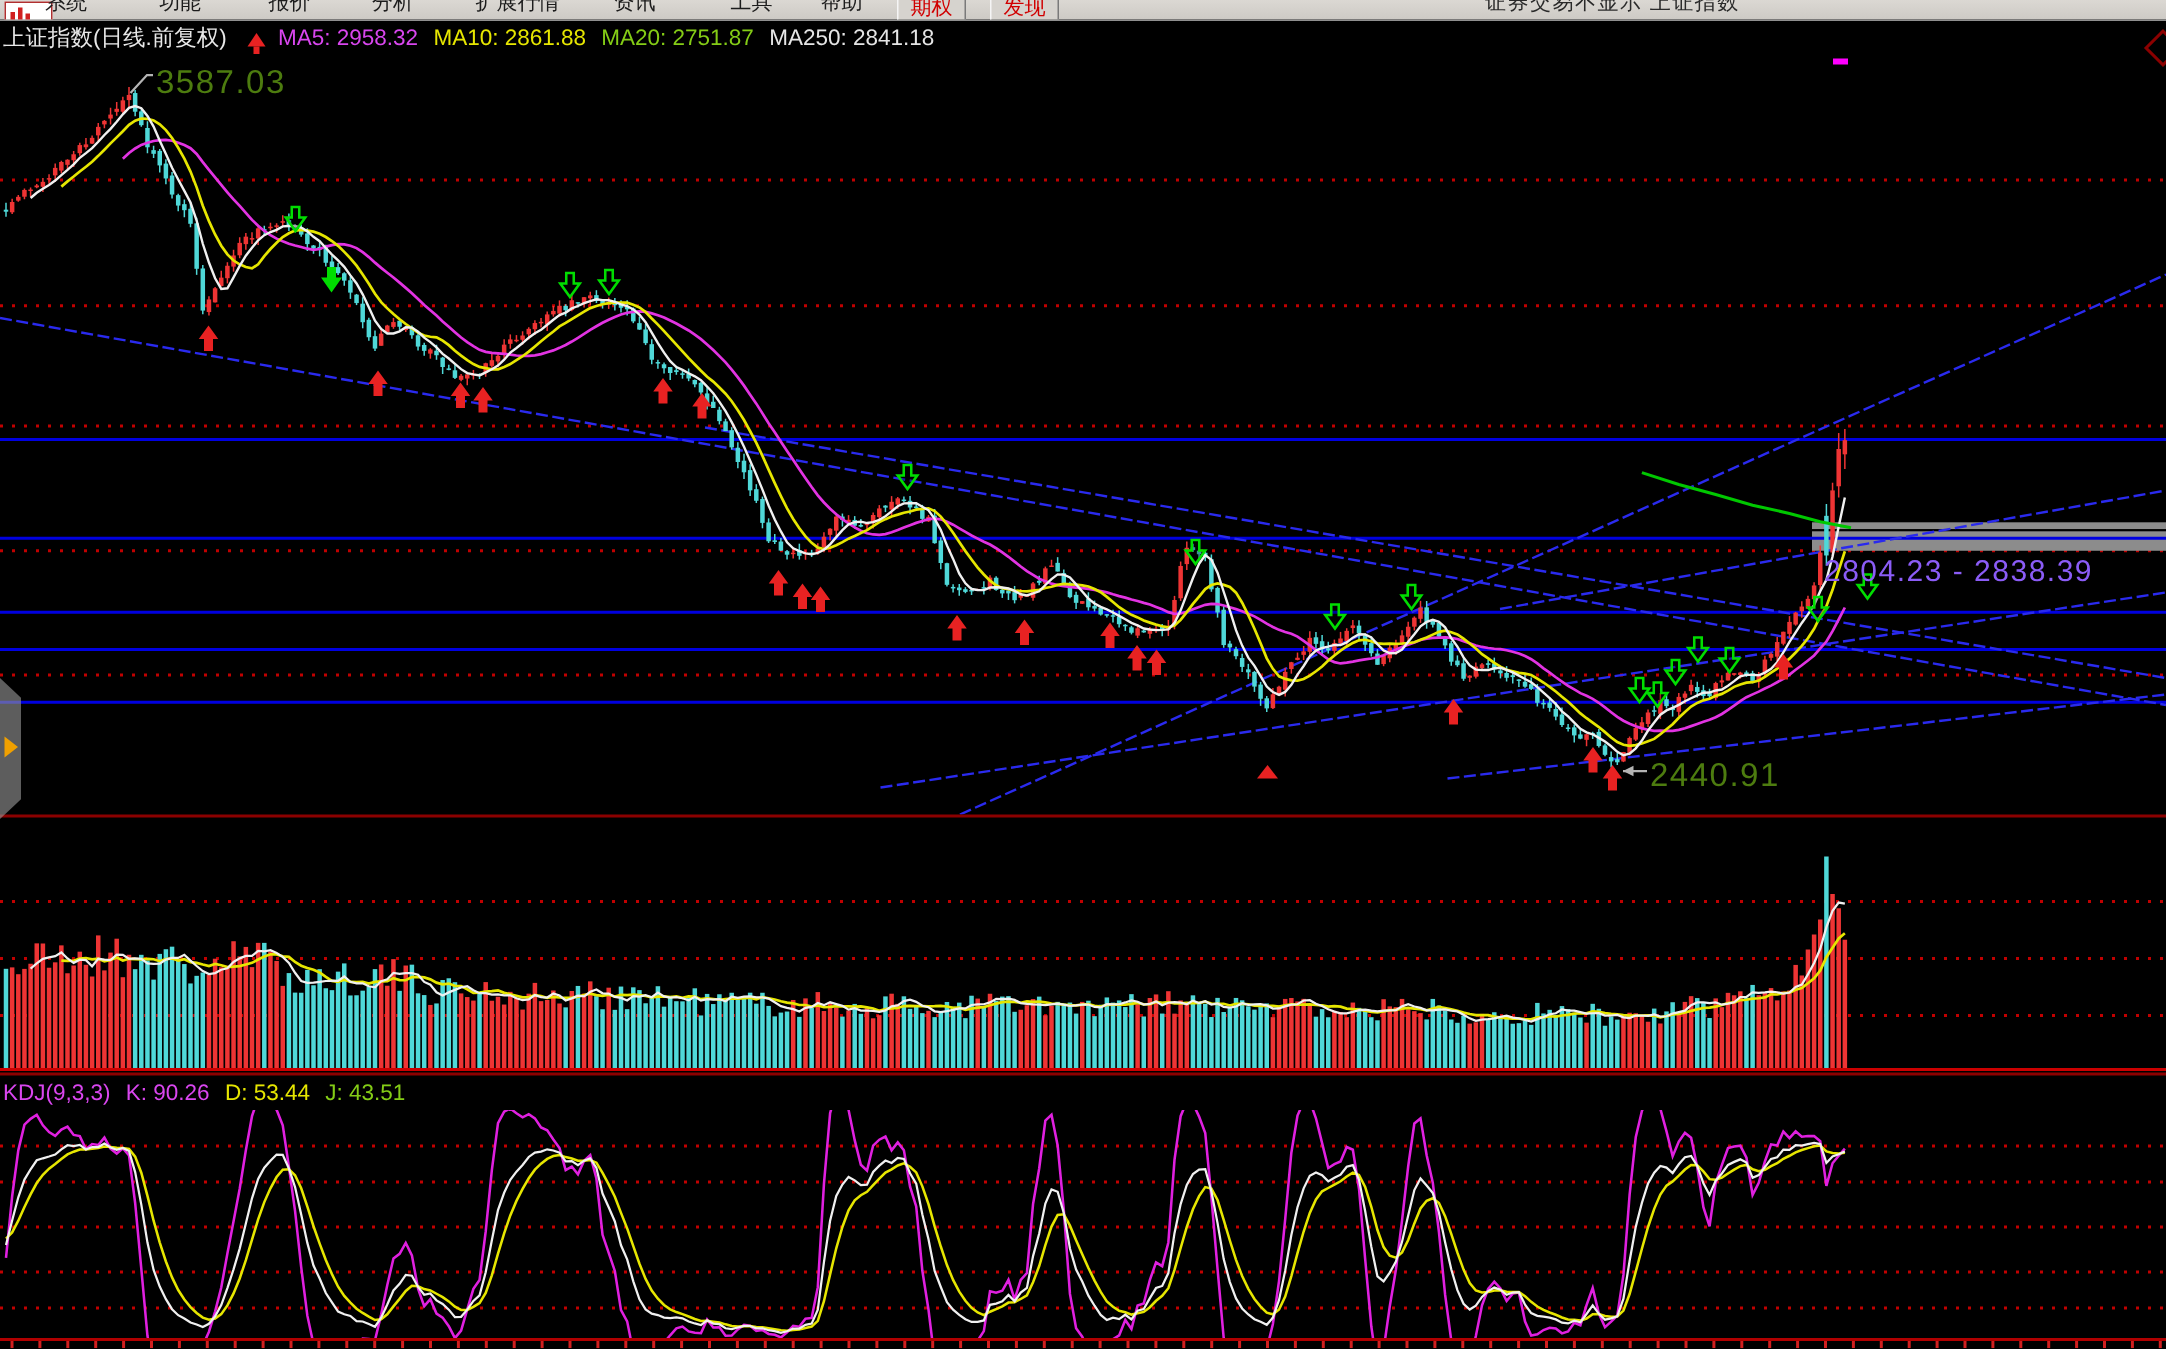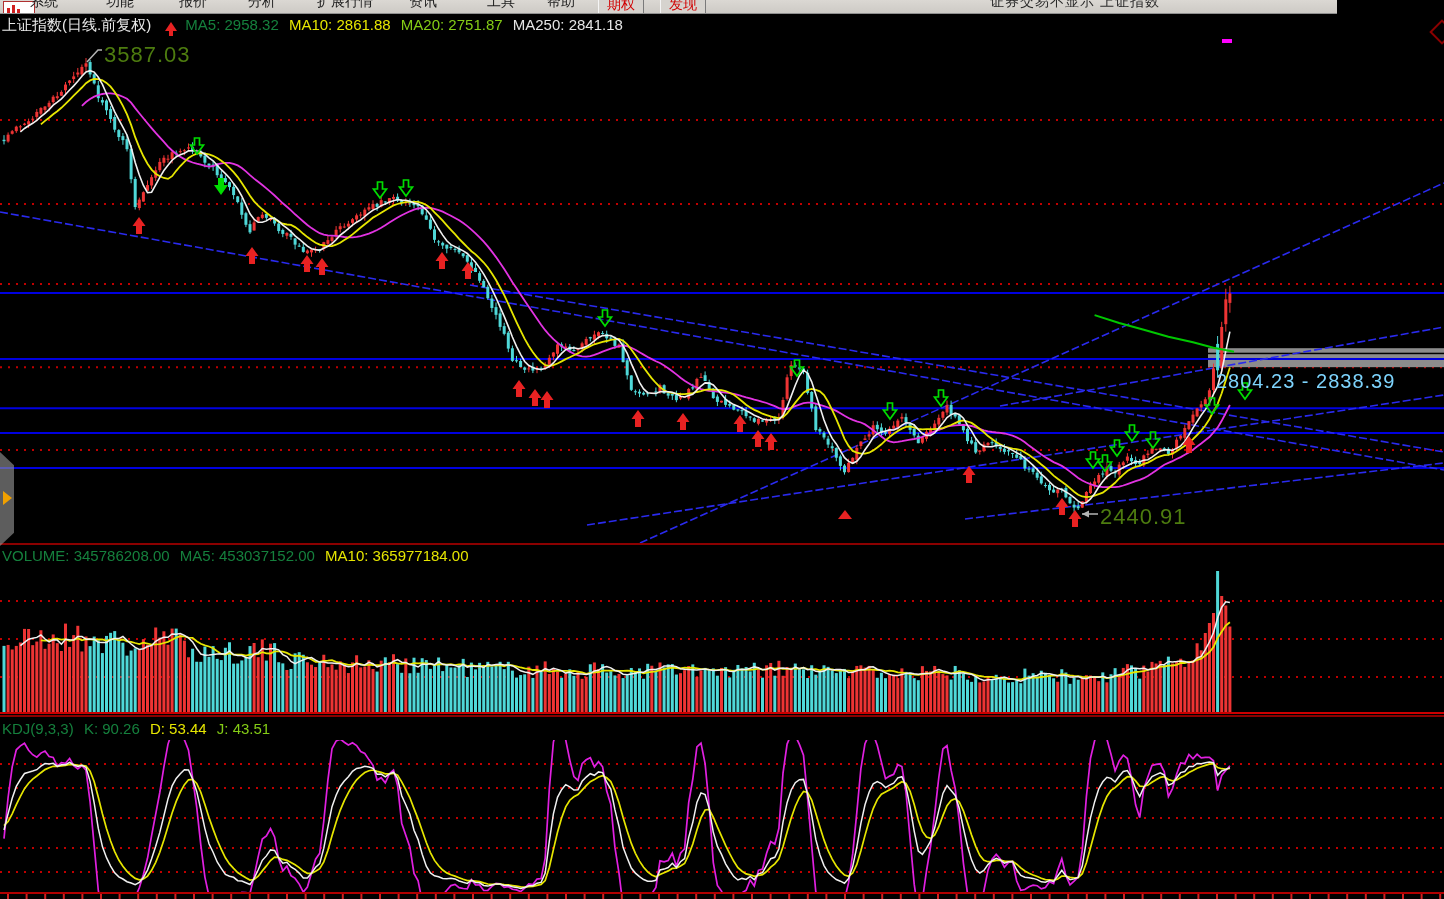--- a/index.html
+++ b/index.html
@@ -1,36 +1,36 @@
 <!DOCTYPE html>
 <html><head>
 <meta charset="utf-8">
 <style>
   html,body{margin:0;padding:0;background:#000;}
   #screen{position:relative;width:1444px;height:899px;background:#000;overflow:hidden;
           font-family:"Liberation Sans",sans-serif;}
   
-  #menubar{position:absolute;left:0;top:0;width:1337px;height:13px;overflow:hidden;
+  #menubar{position:absolute;left:0;top:0;width:1444px;height:13px;overflow:hidden;
            background:linear-gradient(#dbd8d3,#cdcac5);border-bottom:1px solid #8f8f8f;z-index:20;}
   .menu-item{position:absolute;top:-7px;font-size:14px;color:#1c1c1c;white-space:nowrap;cursor:default;}
   .hot-item{position:absolute;top:-6px;height:18px;line-height:18px;padding:0 8px;
             border:1px solid;border-color:#f5f5f5 #7a7a7a #7a7a7a #f5f5f5;background:#d6d3ce;
             font-size:14px;color:#d00000;}
   #menu-right{position:absolute;top:-7px;left:990px;font-size:14px;color:#2a2a2a;letter-spacing:1px;}
   #app-icon{position:absolute;left:3px;top:1px;width:24px;height:11px;background:#fff;
             border:1px solid #b03030;display:flex;gap:2px;align-items:flex-end;padding:1px 3px;}
   #app-icon i{display:block;width:3px;background:#d02020;}
   
   .panel-svg{position:absolute;left:0;z-index:1;display:block;}
   .divider{position:absolute;left:0;width:1444px;height:2px;background:#8b0000;z-index:4;}
   .hdr{position:absolute;left:2px;z-index:6;font-size:15px;white-space:nowrap;color:#e8e8e8;}
   .hdr span{margin-right:6px;text-align:center;}
-  .c-white{color:#15803d}.c-yellow{color:#e6e600}.c-magenta{color:#84cc16}.c-green{color:#e5e5e5}
+  .c-white{color:#d946ef}.c-yellow{color:#e6e600}.c-magenta{color:#84cc16}.c-green{color:#e5e5e5}
   .price-label{position:absolute;z-index:6;color:#4d7c0f;font-size:22px;letter-spacing:1px;white-space:nowrap;}
-  #gap-label{font-size:20px;color:#7dd3fc;}
+  #gap-label{font-size:20px;color:#8b5cf6;}
   
   #title-arrow{display:inline-block;width:0;height:0;border-left:6px solid transparent;
      border-right:6px solid transparent;border-bottom:9px solid #e82222;position:relative;top:1px;margin:0 4px 0 8px;}
   #title-arrow:after{content:"";position:absolute;left:-2px;top:9px;width:4px;height:5px;background:#e82222;}
   
   #magenta-dash{position:absolute;left:1222px;top:39px;width:10px;height:4px;background:#ff00ff;z-index:6;}
   #red-diamond{position:absolute;left:1433px;top:23px;width:14px;height:14px;border:2px solid #8b0000;
                transform:rotate(45deg);z-index:6;}
   
   #side-handle{position:absolute;left:0;top:452px;width:14px;height:94px;z-index:8;
@@ -1048,25 +1048,20 @@
         <rect x="1212" y="613" width="3" height="100" fill="#ee3434"></rect>
         <rect x="1216.1" y="571" width="3" height="142" fill="#4fd8d8"></rect>
         <rect x="1220.1999999999998" y="596" width="3" height="117" fill="#ee3434"></rect>
         <rect x="1224.3" y="605.5" width="3" height="107.5" fill="#ee3434"></rect>
         <rect x="1228.3999999999999" y="626.5" width="3" height="86.5" fill="#ee3434"></rect>
         <path d="M40.9,640.4L45.0,640.6L49.1,640.5L53.2,639.0L57.3,638.7L61.4,639.6L65.5,639.1L69.6,640.9L73.7,639.9L77.8,638.3L81.9,640.4L86.0,639.2L90.1,639.4L94.2,639.6L98.3,639.3L102.4,639.5L106.5,640.8L110.6,639.4L114.7,639.0L118.8,640.4L122.9,639.5L127.0,641.4L131.1,641.9L135.2,643.0L139.3,644.0L143.4,642.6L147.5,643.5L151.6,644.7L155.7,644.4L159.8,644.1L163.9,643.0L168.0,641.9L172.1,639.7L176.2,637.7L180.3,636.2L184.4,636.3L188.5,637.6L192.6,637.9L196.7,641.3L200.8,643.8L204.9,645.3L209.0,646.5L213.1,648.3L217.2,651.3L221.3,653.9L225.4,654.6L229.5,653.1L233.6,654.6L237.7,654.7L241.8,654.6L245.9,655.7L250.0,654.6L254.1,654.3L258.2,654.1L262.3,652.1L266.4,653.4L270.5,653.5L274.6,651.4L278.7,651.3L282.8,651.6L286.9,652.9L291.0,655.1L295.1,656.2L299.2,655.7L303.3,657.2L307.4,657.4L311.5,659.5L315.6,661.9L319.7,661.8L323.8,661.0L327.9,660.7L332.0,660.2L336.1,661.9L340.2,662.8L344.3,663.8L348.4,664.9L352.5,664.7L356.6,663.5L360.7,664.1L364.8,665.3L368.9,664.6L373.0,665.0L377.1,665.2L381.2,665.2L385.3,664.4L389.4,663.3L393.5,662.5L397.6,663.4L401.7,663.9L405.8,663.1L409.9,664.4L414.0,663.2L418.1,663.4L422.2,663.1L426.3,663.4L430.4,664.0L434.5,665.0L438.6,664.4L442.7,664.2L446.8,664.7L450.9,664.2L455.0,665.2L459.1,664.3L463.2,664.4L467.3,666.1L471.4,665.5L475.5,666.0L479.6,666.5L483.7,666.0L487.8,665.8L491.9,665.7L496.0,665.4L500.1,665.1L504.2,666.2L508.3,664.7L512.4,665.5L516.5,666.3L520.6,667.5L524.7,668.4L528.8,668.9L532.9,670.0L537.0,670.0L541.1,671.0L545.2,670.3L549.3,671.5L553.4,671.2L557.5,670.7L561.6,670.9L565.7,670.9L569.8,671.1L573.9,670.9L578.0,671.6L582.1,672.3L586.2,673.8L590.3,672.8L594.4,672.3L598.5,672.0L602.6,670.7L606.7,670.6L610.8,670.7L614.9,670.7L619.0,670.9L623.1,670.8L627.2,670.6L631.3,671.0L635.4,671.9L639.5,671.8L643.6,673.3L647.7,672.4L651.8,671.8L655.9,671.4L660.0,670.2L664.1,669.1L668.2,668.1L672.3,667.7L676.4,668.0L680.5,668.5L684.6,667.6L688.7,667.9L692.8,667.7L696.9,668.3L701.0,669.1L705.1,669.2L709.2,669.7L713.3,670.1L717.4,670.2L721.5,669.7L725.6,669.4L729.7,670.5L733.8,671.1L737.9,669.9L742.0,669.7L746.1,669.6L750.2,669.8L754.3,669.3L758.4,668.6L762.5,669.6L766.6,669.4L770.7,668.0L774.8,668.6L778.9,668.1L783.0,668.9L787.1,668.9L791.2,668.6L795.3,668.7L799.4,668.6L803.5,667.8L807.6,669.1L811.7,669.3L815.8,669.2L819.9,670.3L824.0,669.2L828.1,669.2L832.2,669.5L836.3,670.4L840.4,670.6L844.5,670.6L848.6,670.6L852.7,671.1L856.8,670.2L860.9,669.6L865.0,669.8L869.1,669.7L873.2,669.6L877.3,670.0L881.4,670.2L885.5,671.1L889.6,670.7L893.7,671.1L897.8,672.4L901.9,672.7L906.0,673.1L910.1,673.8L914.2,674.6L918.3,674.9L922.4,674.2L926.5,673.5L930.6,673.3L934.7,672.4L938.8,671.9L942.9,672.4L947.0,672.8L951.1,673.5L955.2,672.3L959.3,671.3L963.4,672.0L967.5,672.9L971.6,673.9L975.7,675.0L979.8,676.0L983.9,676.7L988.0,676.8L992.1,676.8L996.2,677.7L1000.3,678.4L1004.4,678.8L1008.5,679.1L1012.6,679.1L1016.7,679.4L1020.8,679.5L1024.9,678.2L1029.0,678.2L1033.1,677.5L1037.2,677.7L1041.3,677.0L1045.4,676.6L1049.5,675.8L1053.6,675.5L1057.7,675.6L1061.8,674.2L1065.9,674.6L1070.0,675.4L1074.1,675.9L1078.2,676.2L1082.3,676.8L1086.4,677.1L1090.5,677.1L1094.6,677.0L1098.7,676.9L1102.8,677.2L1106.9,678.2L1111.0,677.3L1115.1,676.3L1119.2,675.9L1123.3,675.0L1127.4,673.9L1131.5,672.9L1135.6,672.0L1139.7,671.7L1143.8,671.1L1147.9,670.0L1152.0,668.7L1156.1,668.3L1160.2,666.7L1164.3,666.5L1168.4,665.7L1172.5,665.5L1176.6,664.9L1180.7,662.9L1184.8,663.0L1188.9,662.0L1193.0,661.8L1197.1,659.8L1201.2,658.7L1205.3,655.5L1209.4,652.2L1213.5,647.1L1217.6,638.1L1221.7,631.8L1225.8,625.6L1229.9,622.2" fill="none" stroke="#e6e600" stroke-width="1.8"></path>
         <path d="M20.4,645.7L24.5,642.3L28.6,639.2L32.7,638.3L36.8,637.4L40.9,635.0L45.0,639.0L49.1,641.9L53.2,639.8L57.3,640.1L61.4,644.2L65.5,639.2L69.6,639.8L73.7,640.0L77.8,636.5L81.9,636.6L86.0,639.2L90.1,639.0L94.2,639.3L98.3,642.2L102.4,642.5L106.5,642.4L110.6,639.7L114.7,638.6L118.8,638.6L122.9,636.5L127.0,640.4L131.1,644.0L135.2,647.4L139.3,649.4L143.4,648.7L147.5,646.5L151.6,645.5L155.7,641.3L159.8,638.9L163.9,637.3L168.0,637.3L172.1,633.9L176.2,634.2L180.3,633.5L184.4,635.4L188.5,637.9L192.6,641.9L196.7,648.5L200.8,654.0L204.9,655.2L209.0,655.1L213.1,654.6L217.2,654.0L221.3,653.7L225.4,653.9L229.5,651.0L233.6,654.5L237.7,655.5L241.8,655.5L245.9,657.5L250.0,658.2L254.1,654.1L258.2,652.8L262.3,648.6L266.4,649.2L270.5,648.8L274.6,648.8L278.7,649.8L282.8,654.6L286.9,656.5L291.0,661.5L295.1,663.6L299.2,661.6L303.3,659.9L307.4,658.3L311.5,657.5L315.6,660.2L319.7,662.1L323.8,662.1L327.9,663.1L332.0,663.0L336.1,663.5L340.2,663.5L344.3,665.5L348.4,666.7L352.5,666.3L356.6,663.4L360.7,664.7L364.8,665.0L368.9,662.4L373.0,663.7L377.1,667.0L381.2,665.6L385.3,663.8L389.4,664.2L393.5,661.2L397.6,659.7L401.7,662.2L405.8,662.4L409.9,664.6L414.0,665.3L418.1,667.0L422.2,664.1L426.3,664.4L430.4,663.5L434.5,664.8L438.6,661.7L442.7,664.3L446.8,665.1L450.9,664.8L455.0,665.5L459.1,666.9L463.2,664.5L467.3,667.1L471.4,666.1L475.5,666.4L479.6,666.1L483.7,667.5L487.8,664.5L491.9,665.2L496.0,664.4L500.1,664.2L504.2,664.9L508.3,664.9L512.4,665.7L516.5,668.2L520.6,670.8L524.7,671.9L528.8,672.8L532.9,674.3L537.0,671.9L541.1,671.3L545.2,668.7L549.3,670.1L553.4,668.2L557.5,669.4L561.6,670.6L565.7,673.1L569.8,672.1L573.9,673.7L578.0,673.7L582.1,673.9L586.2,674.6L590.3,673.6L594.4,670.9L598.5,670.3L602.6,667.4L606.7,666.5L610.8,667.9L614.9,670.5L619.0,671.5L623.1,674.2L627.2,674.8L631.3,674.1L635.4,673.3L639.5,672.2L643.6,672.3L647.7,670.0L651.8,669.6L655.9,669.5L660.0,668.3L664.1,666.0L668.2,666.1L672.3,665.8L676.4,666.6L680.5,668.7L684.6,669.3L688.7,669.6L692.8,669.7L696.9,670.1L701.0,669.6L705.1,669.1L709.2,669.8L713.3,670.6L717.4,670.3L721.5,669.8L725.6,669.7L729.7,671.3L733.8,671.6L737.9,669.5L742.0,669.6L746.1,669.5L750.2,668.3L754.3,666.9L758.4,667.8L762.5,669.7L766.6,669.3L770.7,667.6L774.8,670.2L778.9,668.5L783.0,668.1L787.1,668.4L791.2,669.5L795.3,667.1L799.4,668.7L803.5,667.5L807.6,669.7L811.7,669.0L815.8,671.3L819.9,671.8L824.0,671.0L828.1,668.8L832.2,669.9L836.3,669.6L840.4,669.4L844.5,670.2L848.6,672.4L852.7,672.3L856.8,670.9L860.9,669.7L865.0,669.5L869.1,667.0L873.2,666.8L877.3,669.2L881.4,670.7L885.5,672.8L889.6,674.4L893.7,675.5L897.8,675.5L901.9,674.6L906.0,673.4L910.1,673.1L914.2,673.8L918.3,674.3L922.4,673.8L926.5,673.6L930.6,673.4L934.7,670.9L938.8,669.5L942.9,671.0L947.0,671.9L951.1,673.6L955.2,673.6L959.3,673.1L963.4,673.0L967.5,673.8L971.6,674.3L975.7,676.5L979.8,678.9L983.9,680.5L988.0,679.7L992.1,679.4L996.2,678.9L1000.3,677.9L1004.4,677.1L1008.5,678.4L1012.6,678.9L1016.7,680.0L1020.8,681.1L1024.9,679.4L1029.0,678.0L1033.1,676.2L1037.2,675.5L1041.3,673.0L1045.4,673.8L1049.5,673.7L1053.6,674.7L1057.7,675.8L1061.8,675.5L1065.9,675.4L1070.0,677.1L1074.1,677.0L1078.2,676.6L1082.3,678.2L1086.4,678.7L1090.5,677.0L1094.6,677.0L1098.7,677.2L1102.8,676.3L1106.9,677.7L1111.0,677.5L1115.1,675.7L1119.2,674.7L1123.3,673.8L1127.4,670.1L1131.5,668.3L1135.6,668.3L1139.7,668.8L1143.8,668.3L1147.9,669.8L1152.0,669.1L1156.1,668.2L1160.2,664.7L1164.3,664.6L1168.4,661.6L1172.5,661.9L1176.6,661.6L1180.7,661.1L1184.8,661.5L1188.9,662.4L1193.0,661.7L1197.1,658.0L1201.2,656.4L1205.3,649.6L1209.4,642.0L1213.5,632.5L1217.6,618.1L1221.7,607.2L1225.8,601.7L1229.9,602.4" fill="none" stroke="#f0f0f0" stroke-width="1.5"></path>
         <line x1="0" y1="713" x2="1444" y2="713" stroke="#cc0000" stroke-width="2"></line>
       </svg>
   </div>
-  <div class="hdr" style="top:547px">
-    <span class="c-white">VOLUME: 345786208.00</span>
-    <span class="c-white">MA5: 453037152.00</span>
-    <span class="c-yellow">MA10: 365977184.00</span>
-  </div>
 
   <div class="divider" style="top:715px"></div>
 
   <div>
     <svg id="svg-kdj" class="panel-svg" style="top:717px" width="1444" height="182" viewBox="0 717 1444 182">
         <rect x="0" y="717" width="1444" height="182" fill="#000"></rect>
         <line x1="0" y1="764" x2="1444" y2="764" stroke="#c00000" stroke-width="2" stroke-dasharray="2 6"></line>
         <line x1="0" y1="788" x2="1444" y2="788" stroke="#c00000" stroke-width="2" stroke-dasharray="2 6"></line>
         <line x1="0" y1="818" x2="1444" y2="818" stroke="#c00000" stroke-width="2" stroke-dasharray="2 6"></line>
         <line x1="0" y1="848" x2="1444" y2="848" stroke="#c00000" stroke-width="2" stroke-dasharray="2 6"></line>

